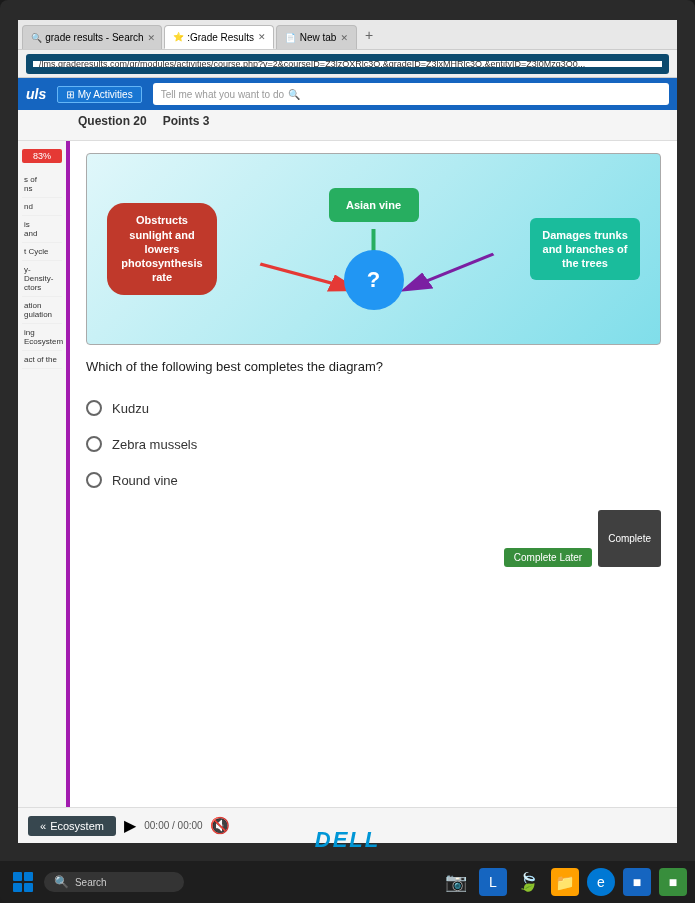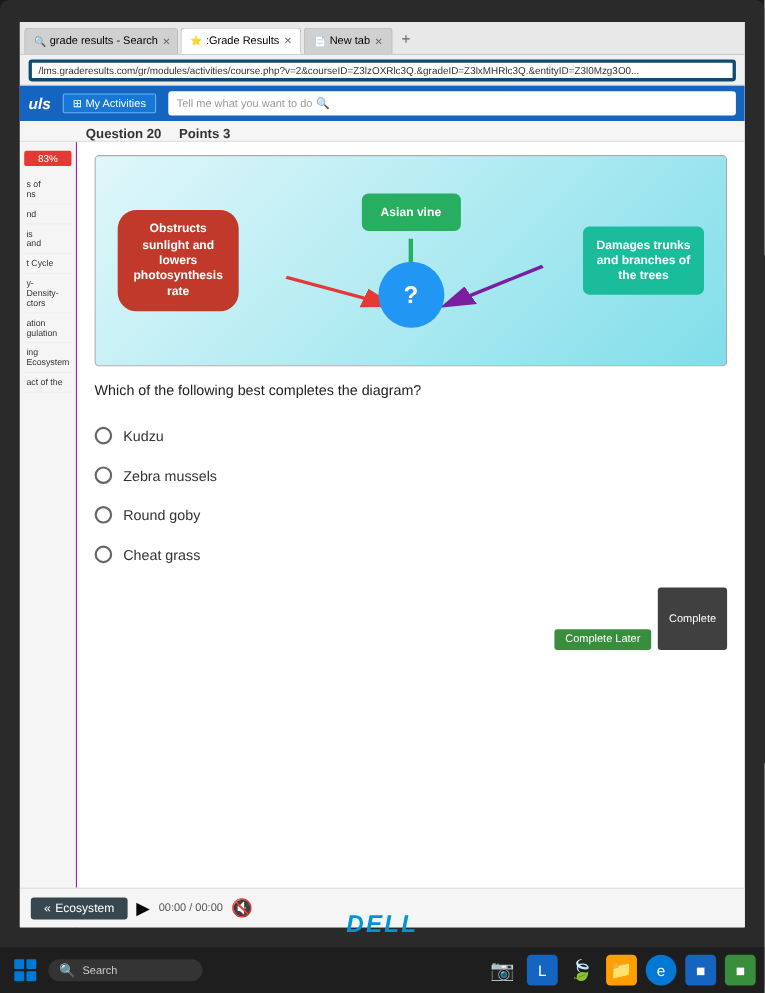--- a/index.html
+++ b/index.html
@@ -85,21 +85,21 @@
       display: flex;
       align-items: center;
       padding: 0 8px;
       border-bottom: 1px solid #ccc;
       gap: 6px;
     }
     .address-bar {
       flex: 1;
       height: 20px;
       background: #fff;
-      border: 3px solid #0c4a6e;
+      border: 7px solid #0c4a6e;
       border-radius: 3px;
       padding: 0 6px;
       font-size: 9px;
       color: #333;
       display: flex;
       align-items: center;
       overflow: hidden;
       white-space: nowrap;
     }
 
@@ -143,21 +143,21 @@
     }
 
     
     .content-area {
       display: flex;
       height: calc(100% - 90px);
     }
     .sidebar {
       width: 52px;
       background: #f5f5f5;
-      border-right: 1px solid #a21caf;
+      border-right: 4px solid #a21caf;
       padding: 8px 4px;
       flex-shrink: 0;
       overflow: hidden;
     }
     .sidebar-progress {
       background: #e53935;
       color: #fff;
       font-size: 9px;
       padding: 2px 4px;
       border-radius: 2px;
@@ -418,21 +418,21 @@
       <div class="app-nav-btn">
         <span>⊞</span>
         <span>My Activities</span>
       </div>
       <div class="search-bar-app">
         <span>Tell me what you want to do</span>
         <span style="margin-left:4px;">🔍</span>
       </div>
     </div>
 
-    <div style="background:#f5f5f5; padding:4px 16px 0 60px; border-bottom:1px solid #ddd; display:flex; gap:16px;">
+    <div style="background:#f5f5f5; padding:4px 16px 12px 60px; border-bottom:1px solid #ddd; display:flex; gap:16px;">
       <span style="font-size:12px; font-weight:bold; color:#333;">Question 20</span>
       <span style="font-size:12px; font-weight:bold; color:#333;">Points 3</span>
     </div>
 
     <div class="content-area">
 
       <div class="sidebar">
         <div class="sidebar-progress">83%</div>
         <div class="sidebar-item">s of<br>ns</div>
         <div class="sidebar-item">nd</div>
@@ -495,25 +495,21 @@
           <li class="option-item">
             <span class="radio-circle"></span>
             <span>Kudzu</span>
           </li>
           <li class="option-item">
             <span class="radio-circle"></span>
             <span>Zebra mussels</span>
           </li>
           <li class="option-item">
             <span class="radio-circle"></span>
-            <span>Round goby</span>
-          </li>
-          <li class="option-item">
-            <span class="radio-circle"></span>
-            <span>Cheat grass</span>
+            <span>Round vine</span>
           </li>
         </ul>
 
         <div style="display:flex; justify-content:flex-end; gap:6px; margin-top:12px; padding-bottom:40px;">
           <button class="btn-complete-later">Complete Later</button>
           <button class="btn-complete">Complete</button>
         </div>
 
       </div>
     </div>

